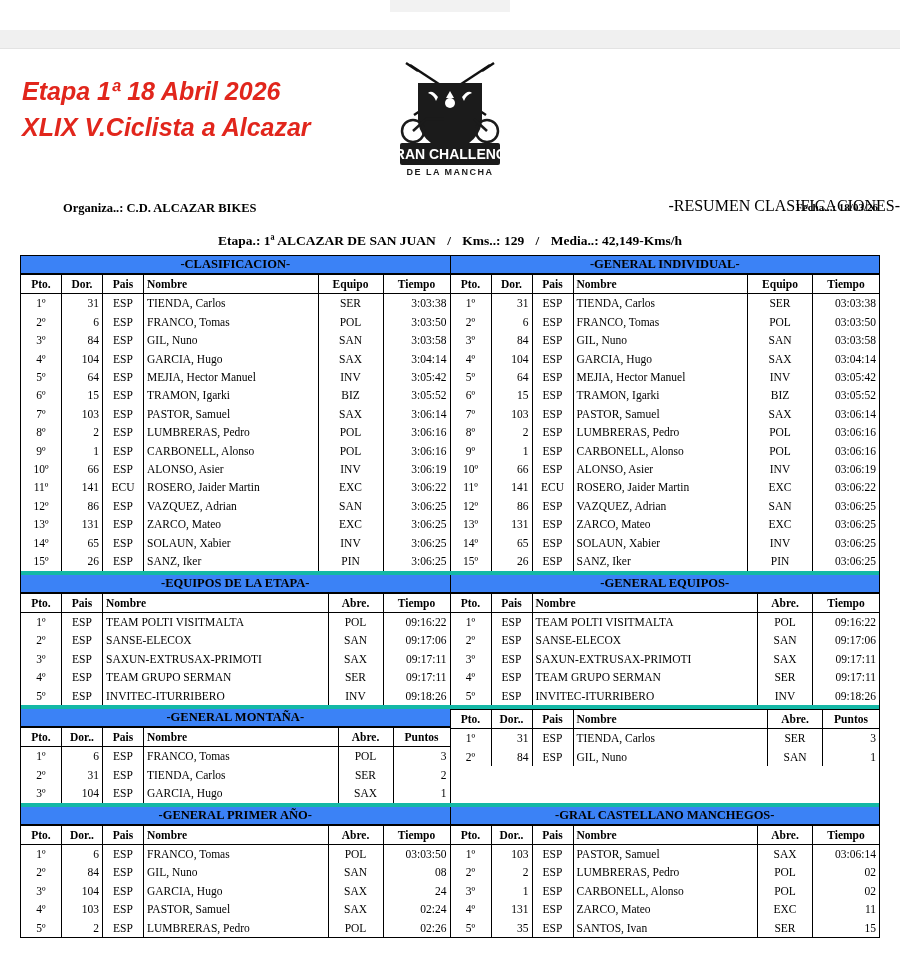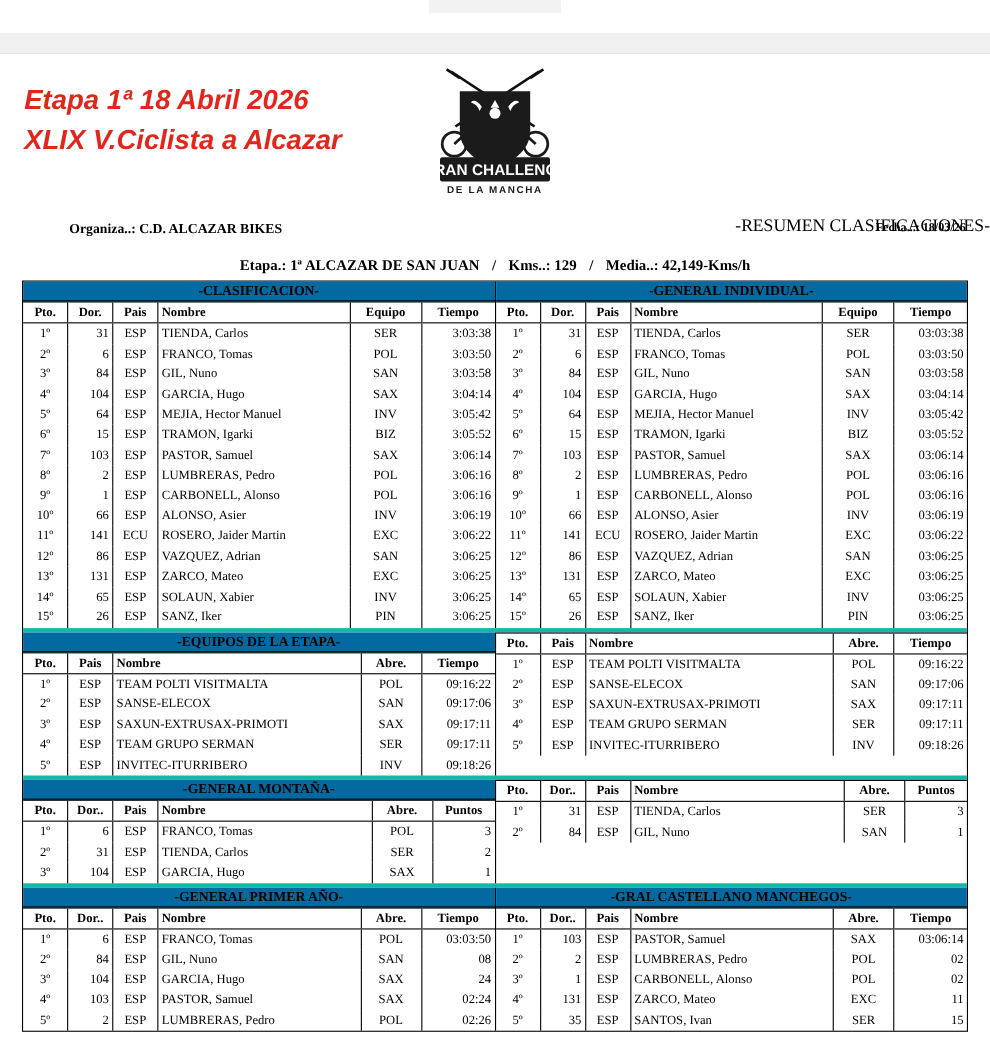--- a/index.html
+++ b/index.html
@@ -53,21 +53,21 @@
   
   .sheet{
     margin:6px 20px 0 20px;border:1px solid #000;
   }
   .cols{display:flex;}
   .col{width:50%;}
   .col.left{border-right:1px solid #000;}
   .band{
     text-align:center;font-weight:bold;font-size:12.5px;
     border-top:1px solid #000;border-bottom:1px solid #000;
-    padding:1px 0;background:#0369a1;
+    padding:1px 0;background:#3b82f6;
   }
   .band.first{border-top:none;}
   table{
     width:100%;border-collapse:collapse;font-size:11.5px;
     table-layout:fixed;
   }
   th,td{
     padding:0 3px;line-height:18.4px;height:18.4px;
     border-left:1px solid #000;overflow:hidden;white-space:nowrap;
   }
@@ -470,20 +470,21 @@
               <td class="w-pto c">5º</td>
               <td class="w-pais c">ESP</td>
               <td class="w-nom l">INVITEC-ITURRIBERO</td>
               <td class="w-abre c">INV</td>
               <td class="w-tiempo r">09:18:26</td>
             </tr>
           </tbody>
       </table>
     </div>
     <div class="col">
+      <div class="band first">-GENERAL EQUIPOS-</div>
       <table>
         <thead>
             <tr>
           <th class="w-pto c">Pto.</th>
           <th class="w-pais c">Pais</th>
           <th class="w-nom l">Nombre</th>
           <th class="w-abre c">Abre.</th>
           <th class="w-tiempo c">Tiempo</th>
         </tr>
           </thead>

